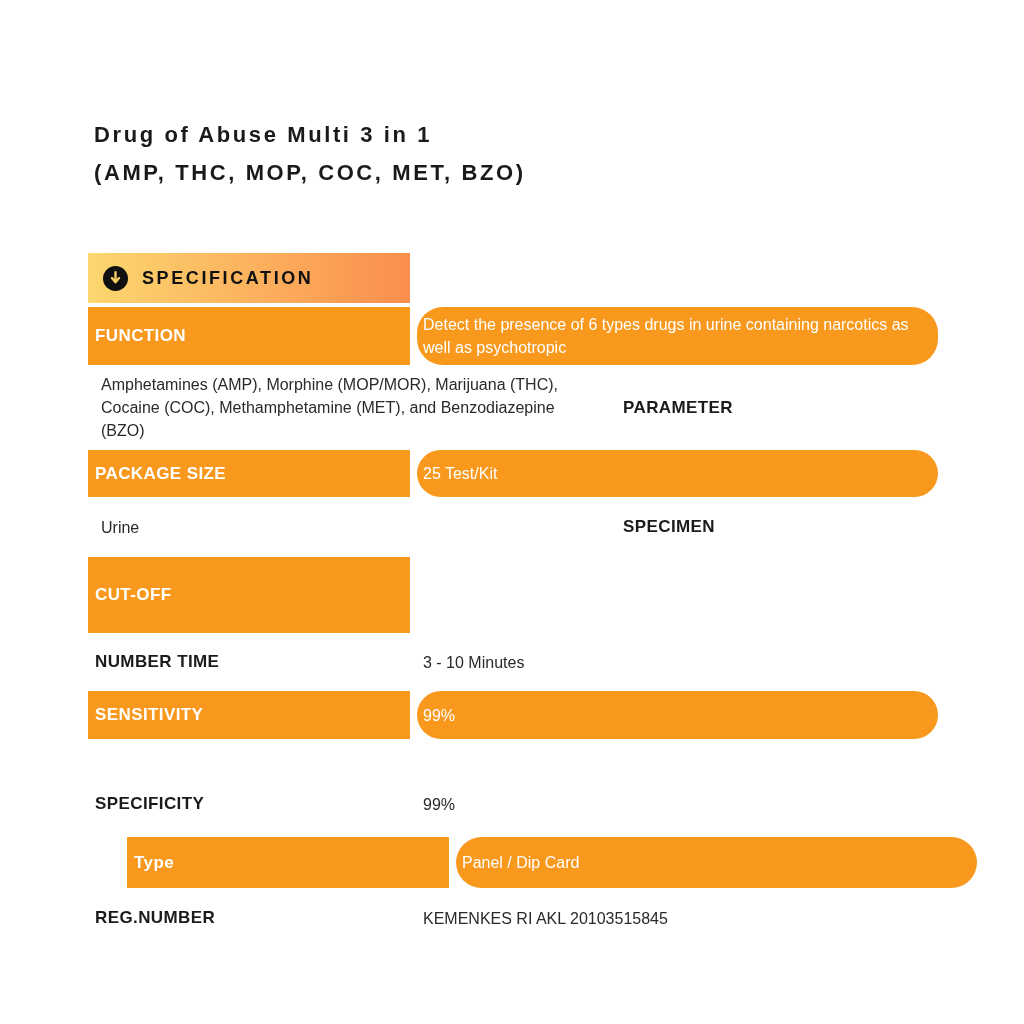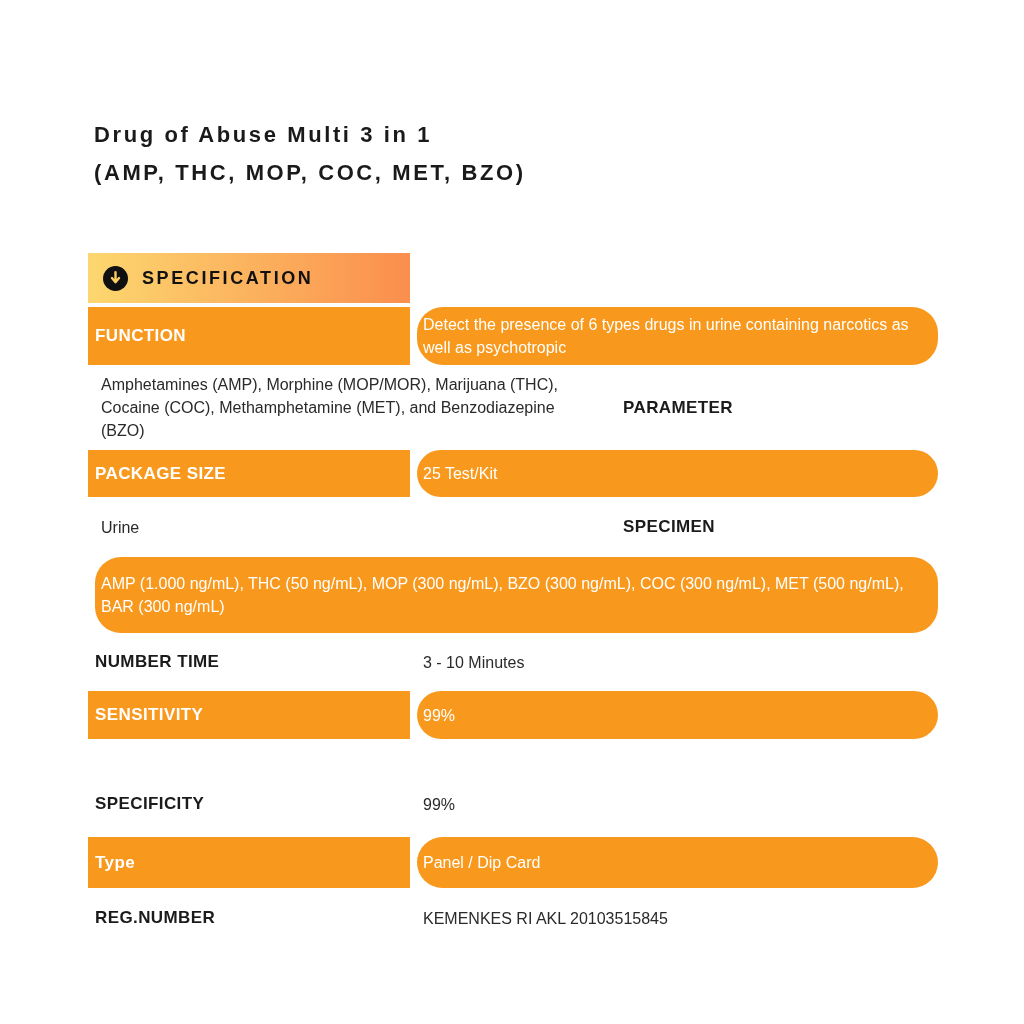--- a/index.html
+++ b/index.html
@@ -87,21 +87,21 @@
 
   
   .spec-row:nth-child(1)  { min-height: 58px; }
   .spec-row:nth-child(2)  { min-height: 85px; }
   .spec-row:nth-child(3)  { min-height: 47px; }
   .spec-row:nth-child(4)  { min-height: 60px; }
   .spec-row:nth-child(5)  { min-height: 76px; }
   .spec-row:nth-child(6)  { min-height: 58px; }
   .spec-row:nth-child(7)  { min-height: 48px; }
   .spec-row:nth-child(8)  { min-height: 66px; margin-top: 32px; }
-  .spec-row:nth-child(9)  { min-height: 51px; }
+  .spec-row:nth-child(9)  { min-height: 51px; margin-left: 39px; }
   .spec-row:nth-child(10) { min-height: 60px; }
 </style>
 </head>
 <body>
 
 <div class="page">
 
   <div class="title">
     <div>Drug of Abuse Multi 3 in 1</div>
     <div>(AMP, THC, MOP, COC, MET, BZO)</div>
@@ -132,22 +132,21 @@
     <div class="cell label-cell">PACKAGE SIZE</div>
     <div class="cell value-cell">25 Test/Kit</div>
   </div>
 
   <div class="spec-row white">
     <div class="cell value-cell">Urine</div>
     <div class="cell label-cell">SPECIMEN</div>
   </div>
 
   <div class="spec-row orange">
-    <div class="cell value-cell">AMP (1.000 ng/mL), THC (50 ng/mL), MOP (300 ng/mL), BZO (300 ng/mL), COC (300 ng/mL), MET (500 ng/mL),
-BAR (300 ng/mL)</div>
+    <div class="cell label-cell">CUT-OFF</div>
   </div>
 
   <div class="spec-row white">
     <div class="cell label-cell">NUMBER TIME</div>
     <div class="cell value-cell">3 - 10 Minutes</div>
   </div>
 
   <div class="spec-row orange">
     <div class="cell label-cell">SENSITIVITY</div>
     <div class="cell value-cell">99%</div>

